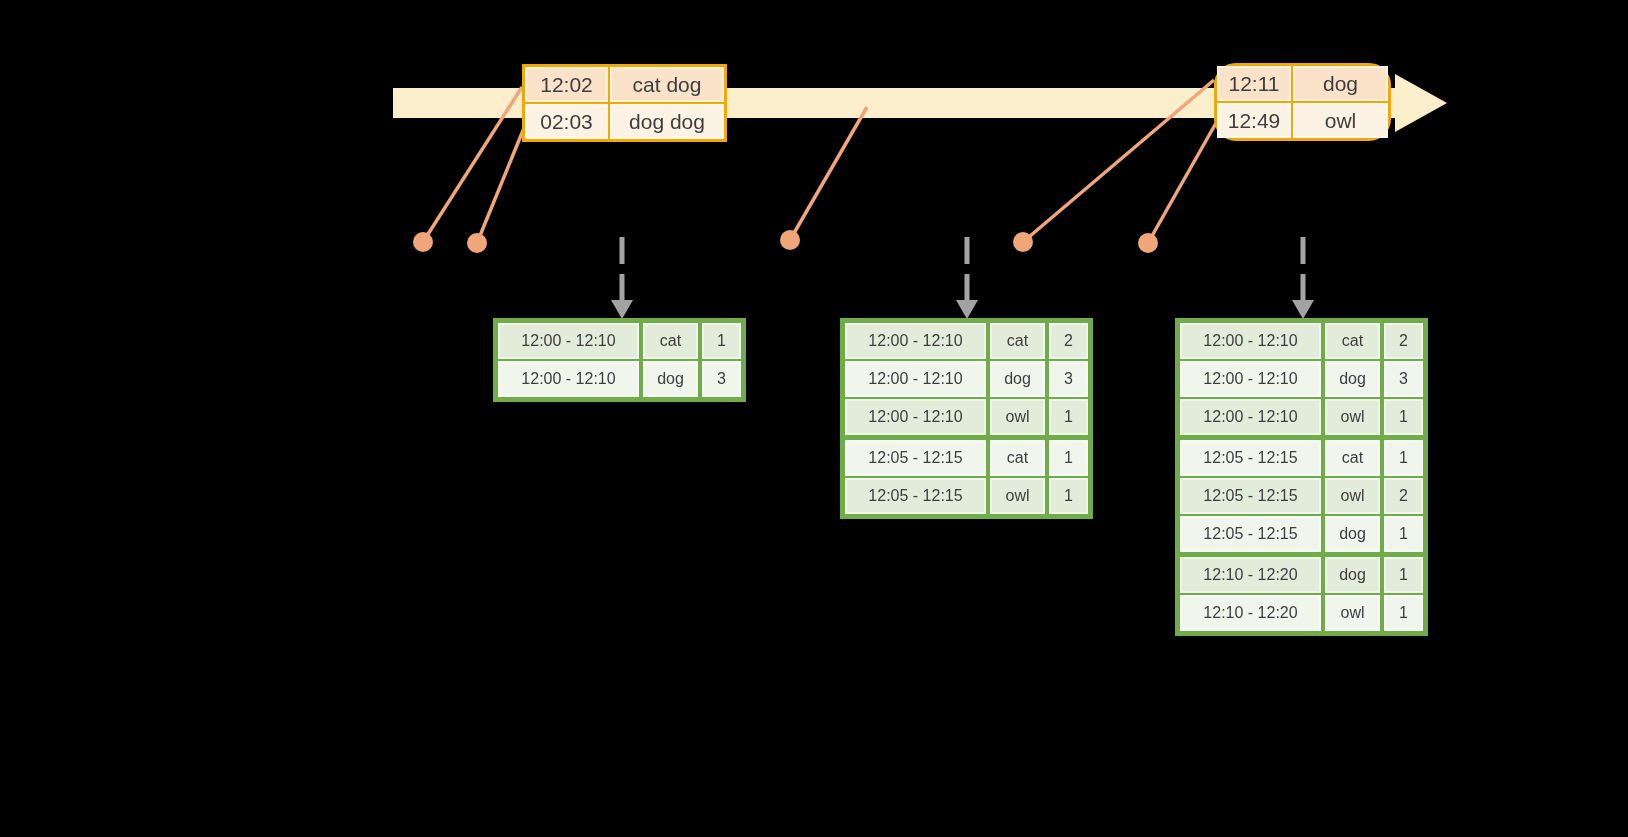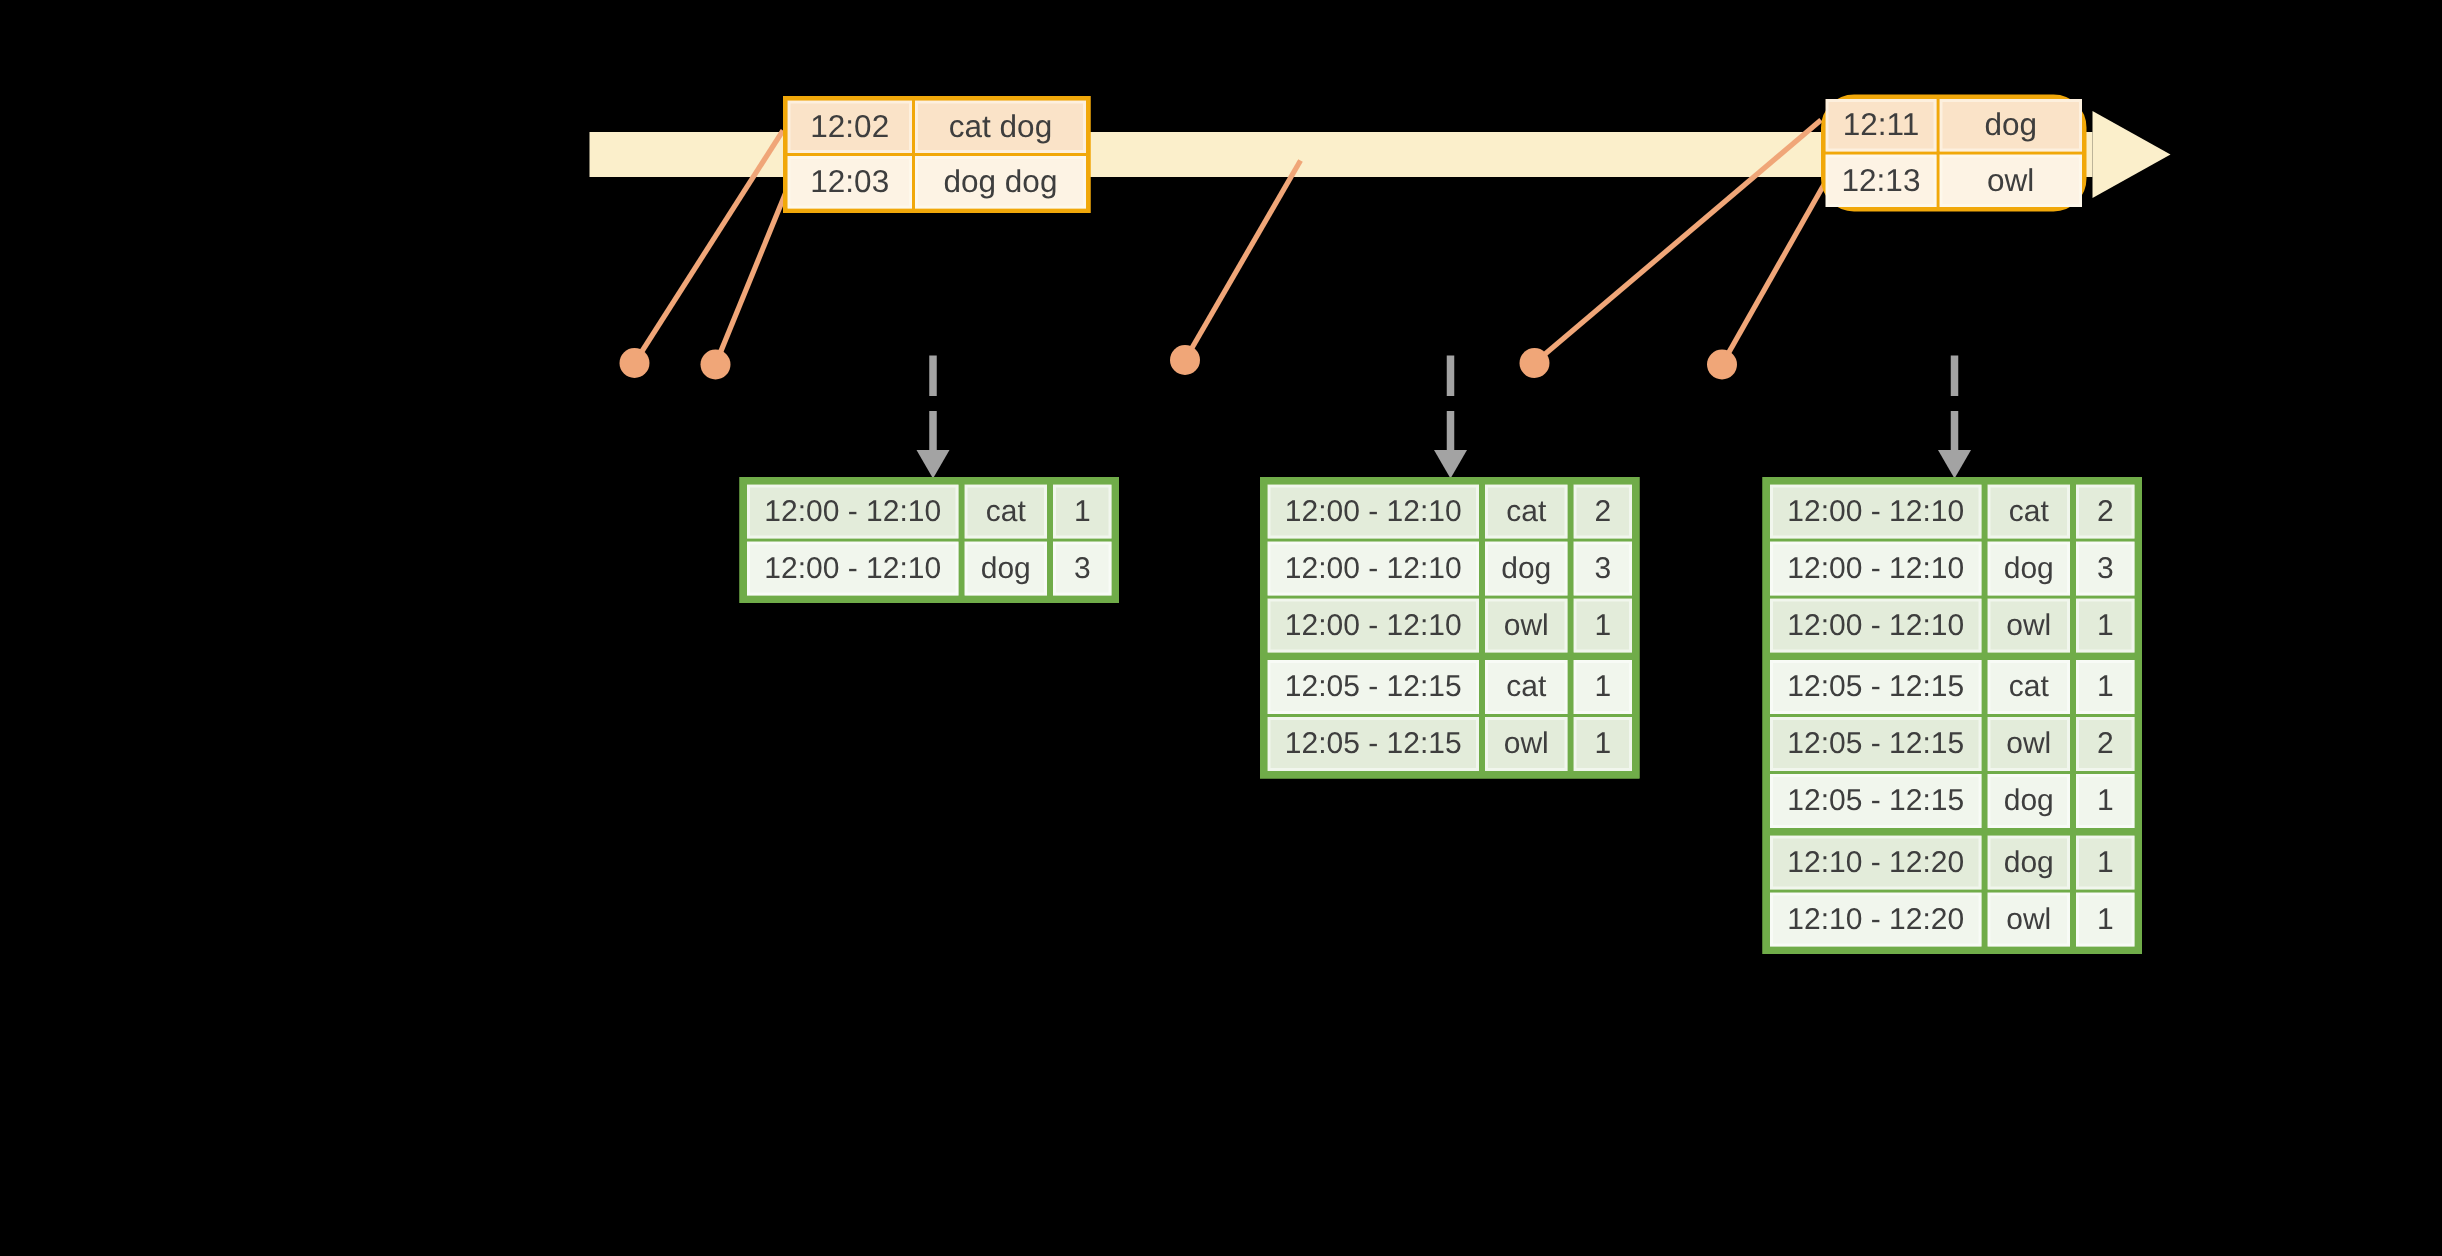--- a/index.html
+++ b/index.html
@@ -26,21 +26,21 @@
   .t3 .e-words{width:95px;}
   .fill-peach{background:var(--peach,#FAE3C8);}
   .fill-cream{background:var(--cream,#FDF3E4);}
 
   
   .result-table{position:absolute;display:inline-flex;flex-direction:column;gap:5px;
                 border:5px solid var(--green,#70AC49);background:var(--green,#70AC49);}
   .r-group{display:flex;flex-direction:column;gap:2px;}
   .r-row{display:flex;gap:4px;}
   .cell{height:36px;display:flex;align-items:center;justify-content:center;
-        font-size:20px;box-shadow:inset 0 0 0 2px rgba(255,255,255,.5);}
+        font-size:16px;box-shadow:inset 0 0 0 2px rgba(255,255,255,.5);}
   .cell.w{width:141px;}
   .cell.d{width:55px;}
   .cell.c{width:39px;}
   .shade-a .cell{background:var(--green_row_a,#E3ECDA);}
   .shade-b .cell{background:var(--green_row_b,#F1F6ED);}
 </style>
 </head>
 <body>
 
 <div class="stage">
@@ -77,33 +77,33 @@
       <polygon class="dash-head" points="1292,300 1314,300 1303,319"></polygon>
     </g>
   </svg>
 
   <div class="event-table" style="left:522px;top:64px;">
     <div class="e-row">
       <div class="e-cell e-time fill-peach">12:02</div>
       <div class="e-cell e-words fill-peach">cat dog</div>
     </div>
     <div class="e-row">
-      <div class="e-cell e-time fill-cream">12:03</div>
+      <div class="e-cell e-time fill-cream">02:03</div>
       <div class="e-cell e-words fill-cream">dog dog</div>
     </div>
   </div>
 
 
   <div class="event-table t3" style="left:1214px;top:63px;border-radius:22px;">
     <div class="e-row">
       <div class="e-cell e-time fill-peach">12:11</div>
       <div class="e-cell e-words fill-peach">dog</div>
     </div>
     <div class="e-row">
-      <div class="e-cell e-time fill-cream">12:13</div>
+      <div class="e-cell e-time fill-cream">12:49</div>
       <div class="e-cell e-words fill-cream">owl</div>
     </div>
   </div>
 
   <div class="result-table" style="left:493px;top:318px;">
     <div class="r-group">
       <div class="r-row shade-a">
         <div class="cell w">12:00 - 12:10</div>
         <div class="cell d">cat</div>
         <div class="cell c">1</div>

